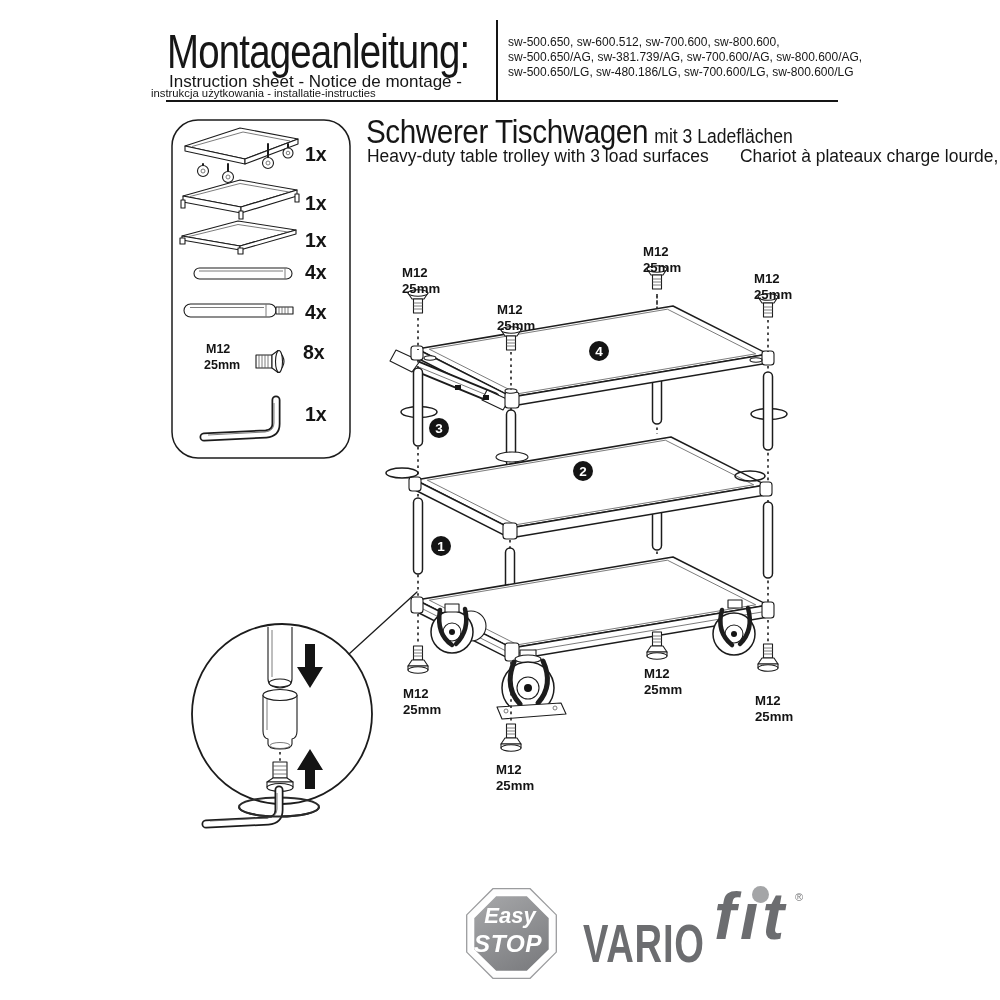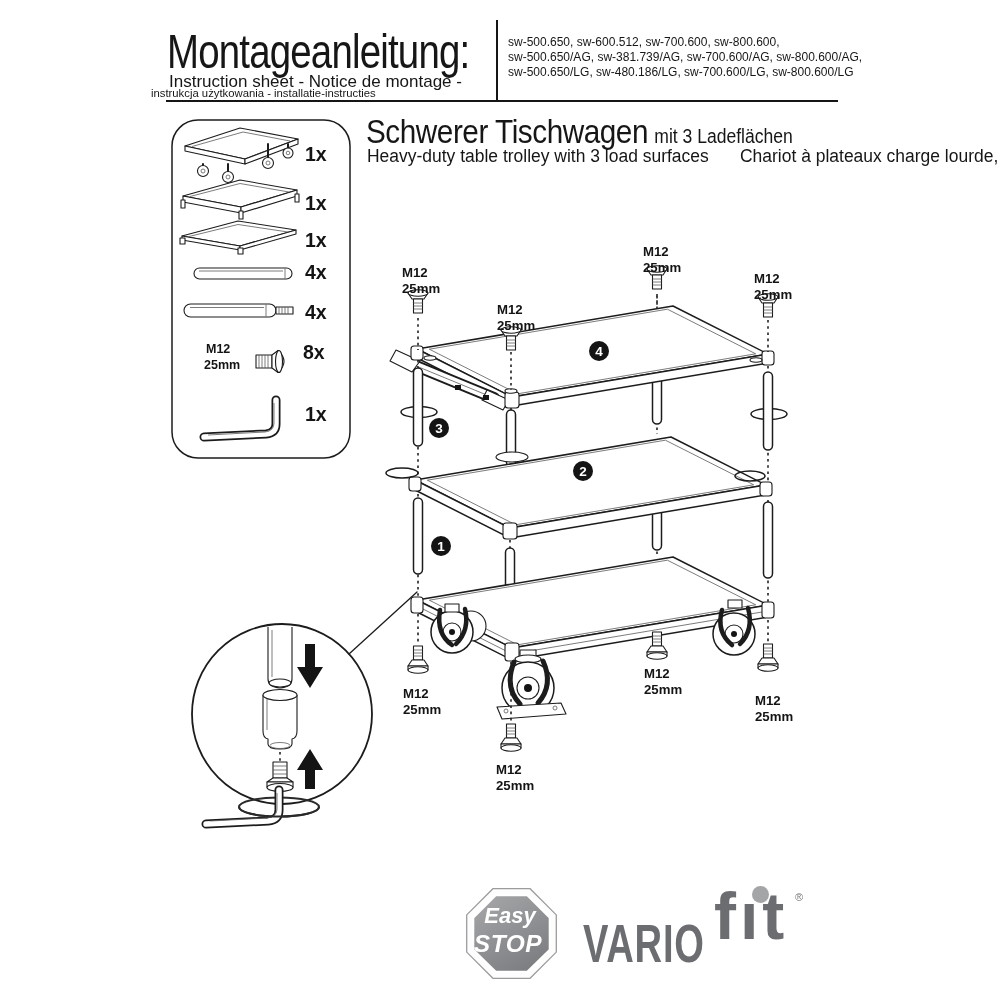--- a/index.html
+++ b/index.html
@@ -34,21 +34,21 @@
   .fw{fill:#ffffff;stroke:#1c1c1c;stroke-width:1.5;stroke-linejoin:round;}
   .fw1{fill:#ffffff;stroke:#1c1c1c;stroke-width:1.1;stroke-linejoin:round;}
   .dash{stroke:#222222;stroke-width:1.6;stroke-dasharray:2.6 3.6;fill:none;}
   .thin{stroke:#5a5a5a;stroke-width:0.8;fill:none;}
   .blk{fill:#141414;stroke:none;}
   .keyblack{stroke:#1c1c1c;stroke-width:9;fill:none;stroke-linecap:round;stroke-linejoin:round;}
   .keywhite{stroke:#ffffff;stroke-width:5.5;fill:none;stroke-linecap:round;stroke-linejoin:round;}
   
   #brand-vario{left:583px;top:895px;font-size:53px;font-weight:bold;color:#6c6d70;line-height:53px;margin-top:22px;}
   #brand-vario .condensed{transform:scaleX(0.72);letter-spacing:1px;}
-  #brand-fit{left:714px;top:883px;font-size:66px;font-weight:bold;color:#6c6d70;line-height:66px;letter-spacing:4px;}
+  #brand-fit{left:714px;top:883px;font-size:66px;font-weight:bold;font-style:italic;color:#6c6d70;line-height:66px;letter-spacing:4px;}
   #brand-dot{left:752px;top:886px;width:17px;height:17px;border-radius:50%;background:#a4a5a7;}
   #brand-reg{left:795px;top:891px;font-size:11px;color:#77787a;}
 </style>
 </head>
 <body>
 
 <div class="page">
 
   <div class="abs" id="hdr-title">
     <span class="condensed">Montageanleitung:</span>

